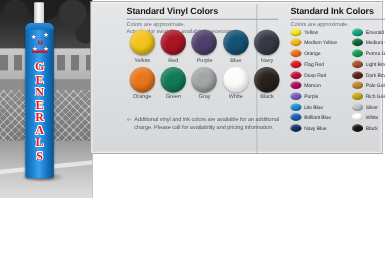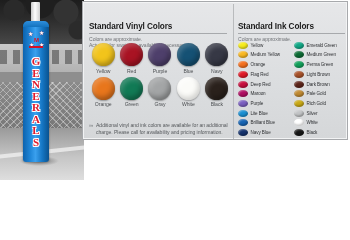--- a/index.html
+++ b/index.html
@@ -62,21 +62,21 @@
 
   
   .panel{position:absolute;left:82px;top:1px;width:266px;height:139px;
          background:linear-gradient(180deg,#e6e7e9,#dcdee0 55%,#d5d7d9);
          border:1px solid #a7a9ac;box-sizing:border-box;}
   .panel-inner{position:absolute;left:0;top:0;right:0;bottom:0;
                border:1px solid #f2f3f4;box-sizing:border-box;}
   .divider{position:absolute;left:150px;top:2px;width:1px;height:135px;
            background:#b9bbbd;}
 
-  .sec{position:absolute;top:16px;}
+  .sec{position:absolute;top:0;margin-left:26px;}
   .sec-vinyl{left:0;width:150px;}
   .sec-ink{left:151px;width:115px;}
 
   .sec-title{font-size:8.2px;font-weight:bold;color:#1b1b1b;
              letter-spacing:-.1px;}
   .title-rule{height:1px;background:#a7a9ac;margin-top:1.5px;}
   .sec-sub{font-size:5.1px;color:#6f7276;line-height:6px;margin-top:2px;
            letter-spacing:-.05px;}
 
   

